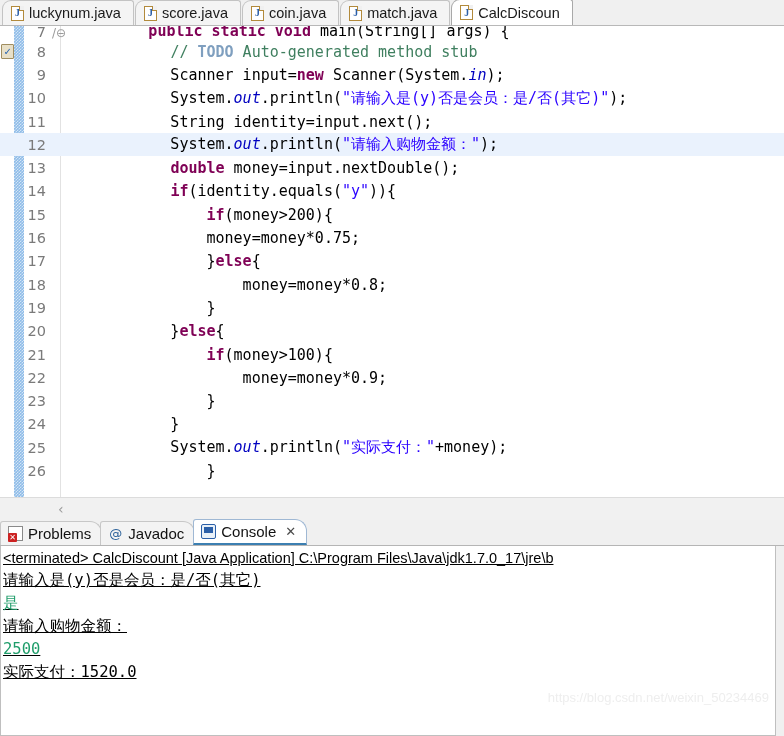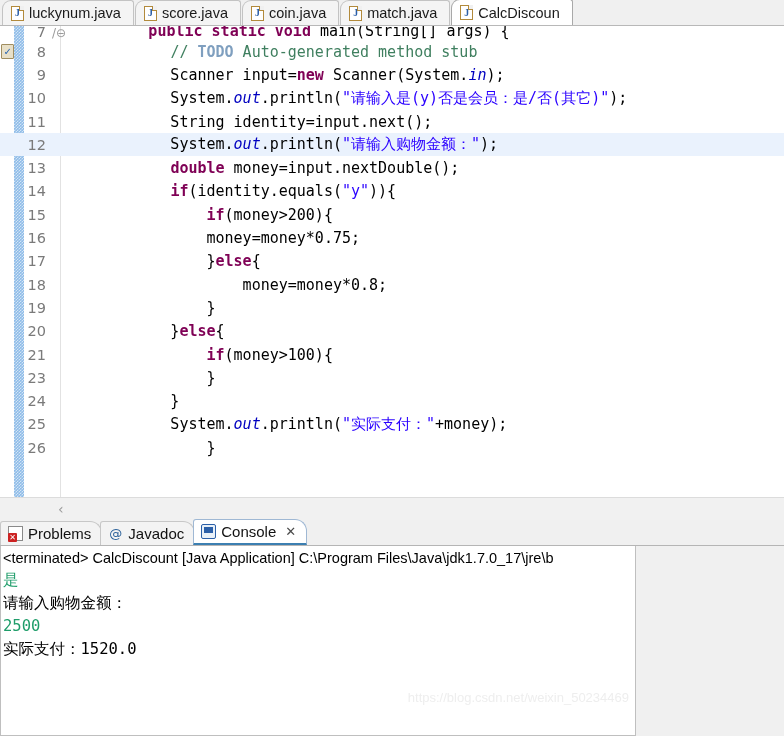--- a/index.html
+++ b/index.html
@@ -181,25 +181,26 @@
   }
   .ic-console {
     background:#e8f0f8; border:1px solid #2b5fa8; border-radius:2px;
   }
   .ic-console::after{
     content:""; position:absolute; left:2px; top:2px; right:2px; height:6px; background:#2b5fa8;
   }
 
   .console-body {
     position: relative;
-    width: 636px; height: 190px;
+    width: 776px; height: 190px;
     background: #ffffff;
     border: 1px solid #bfbfbf; border-top: none;
     overflow: hidden;
     padding: 2px 4px 0 2px;
+    text-decoration: underline;
   }
   .cline {
     font-family: "DejaVu Sans Mono", monospace;
     font-size: 15.5px;
     line-height: 23px;
     white-space: pre;
     color: #000000;
   }
   .cline.header { font-family: "Liberation Sans", sans-serif; font-size: 14.5px; line-height: 21px; }
   .cline.input { color: #1f9d6a; }
@@ -251,20 +252,21 @@
         <div class="line highlight"><span class="lineno">12</span><span class="codetext"><span class="pln">            System.</span><span class="fld">out</span><span class="pln">.println(</span><span class="str">"请输入购物金额："</span><span class="pln">);</span></span></div>
         <div class="line"><span class="lineno">13</span><span class="codetext"><span class="pln">            </span><span class="kw">double</span><span class="pln"> money=input.nextDouble();</span></span></div>
         <div class="line"><span class="lineno">14</span><span class="codetext"><span class="pln">            </span><span class="kw">if</span><span class="pln">(identity.equals(</span><span class="str">"y"</span><span class="pln">)){</span></span></div>
         <div class="line"><span class="lineno">15</span><span class="codetext"><span class="pln">                </span><span class="kw">if</span><span class="pln">(money&gt;200){</span></span></div>
         <div class="line"><span class="lineno">16</span><span class="codetext"><span class="pln">                money=money*0.75;</span></span></div>
         <div class="line"><span class="lineno">17</span><span class="codetext"><span class="pln">                }</span><span class="kw">else</span><span class="pln">{</span></span></div>
         <div class="line"><span class="lineno">18</span><span class="codetext"><span class="pln">                    money=money*0.8;</span></span></div>
         <div class="line"><span class="lineno">19</span><span class="codetext"><span class="pln">                }</span></span></div>
         <div class="line"><span class="lineno">20</span><span class="codetext"><span class="pln">            }</span><span class="kw">else</span><span class="pln">{</span></span></div>
         <div class="line"><span class="lineno">21</span><span class="codetext"><span class="pln">                </span><span class="kw">if</span><span class="pln">(money&gt;100){</span></span></div>
+        <div class="line"><span class="lineno">22</span><span class="codetext"><span class="pln">                    money=money*0.9;</span></span></div>
         <div class="line"><span class="lineno">23</span><span class="codetext"><span class="pln">                }</span></span></div>
         <div class="line"><span class="lineno">24</span><span class="codetext"><span class="pln">            }</span></span></div>
         <div class="line"><span class="lineno">25</span><span class="codetext"><span class="pln">            System.</span><span class="fld">out</span><span class="pln">.println(</span><span class="str">"实际支付："</span><span class="pln">+money);</span></span></div>
         <div class="line"><span class="lineno">26</span><span class="codetext"><span class="pln">                }</span></span></div>
       </div>
     <div class="hscroll">
       <span class="hscroll-left">‹</span>
     </div>
   </div>
 
@@ -279,20 +281,21 @@
           <span>Javadoc</span>
         </div>
         <div class="vtab active">
           <span class="ic ic-console"></span>
           <span>Console</span>
           <span class="closex">✕</span>
         </div>
       </div>
     <div class="console-body" id="console-body">
       <div class="cline header">&lt;terminated&gt; CalcDiscount [Java Application] C:\Program Files\Java\jdk1.7.0_17\jre\b</div>
+        <div class="cline">请输入是(y)否是会员：是/否(其它)</div>
         <div class="cline input">是</div>
         <div class="cline">请输入购物金额：</div>
         <div class="cline input">2500</div>
         <div class="cline">实际支付：1520.0</div>
         <div class="watermark">https://blog.csdn.net/weixin_50234469</div>
     </div>
   </div>
 
 </div>
 

